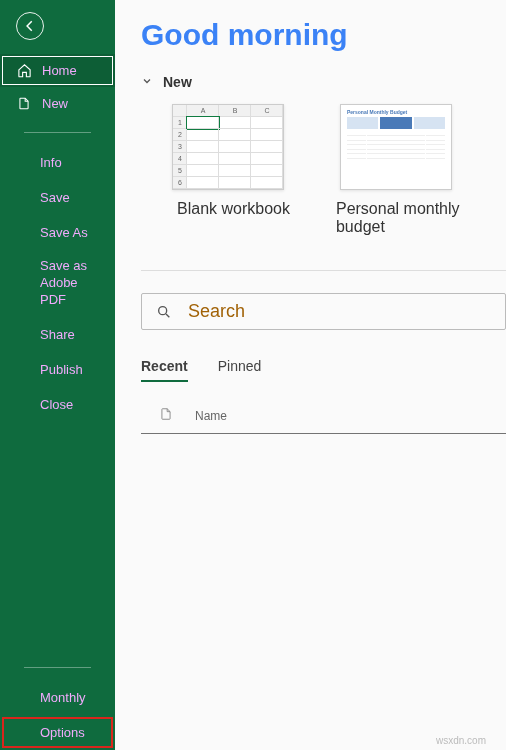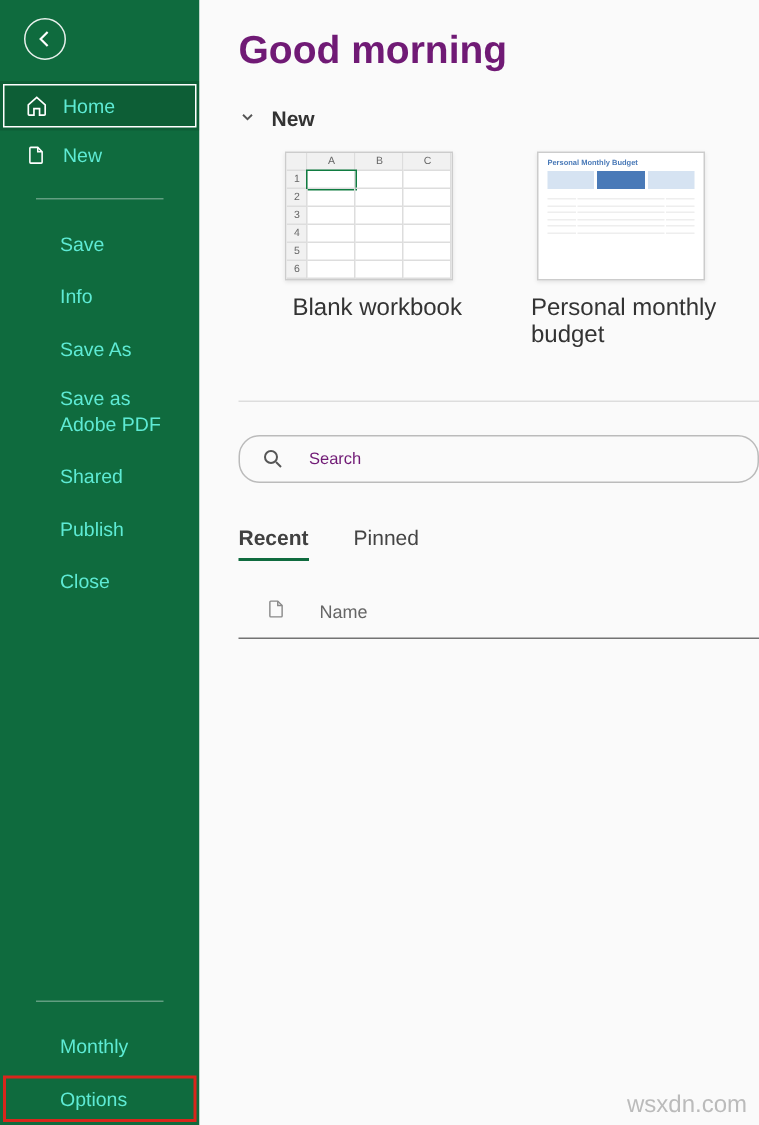--- a/index.html
+++ b/index.html
@@ -1,55 +1,55 @@
 <!DOCTYPE html>
 <html><head>
   <meta charset="utf-8">
   <style>
     * { margin: 0; padding: 0; box-sizing: border-box; font-family: "Segoe UI", Arial, sans-serif; }
     body { width: 506px; height: 750px; display: flex; background: #fff; overflow: hidden; position: relative; }
-    .sidebar { width: 133px; background: #0f6b3e; color: #5eead4; display: flex; flex-direction: column; padding-top: 12px; }
+    .sidebar { width: 115px; background: #0f6b3e; color: #f0abfc; display: flex; flex-direction: column; padding-top: 12px; }
     .back-circle { width: 28px; height: 28px; border: 1.5px solid rgba(255,255,255,0.9); border-radius: 50%; display: flex; align-items: center; justify-content: center; margin-left: 16px; margin-bottom: 14px; cursor: pointer; }
     .nav-item { display: flex; align-items: center; padding: 9px 16px; font-size: 13px; cursor: pointer; }
     .nav-item.active { outline: 1px solid #fff; outline-offset: -3px; background: rgba(0,0,0,0.12); }
     .nav-icon { width: 16px; margin-right: 10px; display: flex; align-items: center; justify-content: center; }
     .divider { border: none; border-top: 1px solid rgba(255,255,255,0.35); margin: 12px 24px; }
     .sub-item { padding: 10px 16px 10px 40px; font-size: 13px; cursor: pointer; }
     .sub-item.multiline { line-height: 1.3; padding-top: 8px; padding-bottom: 8px; }
     .spacer { flex: 1; }
     .options-highlight { outline: 2px solid #d9261c; outline-offset: -4px; }
     .main { flex: 1; background: #fafafa; padding: 18px 0 0 26px; overflow: hidden; }
-    .greeting { font-size: 26px; font-weight: 600; color: #701a75; margin-bottom: 22px; }
+    .greeting { font-size: 30px; font-weight: 600; color: #3b82f6; margin-bottom: 22px; }
     .section-header { display: flex; align-items: center; font-size: 14px; font-weight: 600; color: #333; margin-bottom: 14px; cursor: pointer; }
     .section-header .chev { margin-right: 10px; }
     .templates { display: flex; gap: 36px; margin-left: 26px; margin-bottom: 34px; }
     .template { display: flex; flex-direction: column; align-items: center; cursor: pointer; }
     .thumb { width: 112px; height: 86px; border: 1px solid #ccc; background: #fff; box-shadow: 0 1px 3px rgba(0,0,0,0.1); margin-bottom: 10px; overflow: hidden; }
     .template-label { font-size: 16px; color: #333; text-align: left; max-width: 130px; margin-left: 10px; }
     .spreadsheet-thumb { display: grid; grid-template-rows: 12px repeat(6,1fr); font-size: 7px; color: #666; }
     .sp-row { display: grid; grid-template-columns: 14px 1fr 1fr 1fr; }
     .sp-cell { border-right: 0.5px solid #ddd; border-bottom: 0.5px solid #ddd; display: flex; align-items: center; justify-content: center; }
     .sp-head { background: #f1f1f1; }
     .sp-sel { outline: 1.5px solid #107c41; }
     .budget-thumb { padding: 4px 6px; font-size: 5px; color: #555; }
     .budget-title { color: #4a7ab8; font-weight: 600; margin-bottom: 2px; }
     .budget-bar { display: flex; gap: 2px; margin-bottom: 3px; }
     .budget-box { height: 12px; flex: 1; background: #d6e3f2; }
     .budget-box.dk { background: #4a7ab8; }
     .budget-table { display: grid; grid-template-columns: repeat(5,1fr); gap: 0.5px; }
     .budget-td { height: 4px; border-bottom: 0.5px solid #eee; }
     .hr-rule { border: none; border-top: 1px solid #ddd; margin-right: 0; margin-bottom: 22px; }
-    .search { display: flex; align-items: center; border: 1px solid #bbb; border-radius: 14px; padding: 7px 14px; font-size: 11px; color: #701a75; margin-bottom: 28px; }
+    .search { display: flex; align-items: center; border: 1px solid #bbb; border-radius: 2px; padding: 7px 14px; font-size: 18px; color: #a16207; margin-bottom: 28px; }
     .search svg { margin-right: 16px; }
     .tabs { display: flex; gap: 30px; font-size: 14px; color: #444; margin-bottom: 20px; }
     .tab { padding-bottom: 6px; cursor: pointer; }
     .tab.active { font-weight: 600; color: #404040; border-bottom: 2px solid #0f6b3e; }
     .list-header { display: flex; align-items: center; font-size: 12px; color: #666; padding: 4px 0 8px 18px; border-bottom: 1px solid #737373; }
     .list-header .file-ico { margin-right: 22px; }
-    .watermark { position: absolute; bottom: 4px; right: 8px; font-size: 16px; color: #bbb; }
+    .watermark { position: absolute; bottom: 4px; right: 20px; font-size: 10px; color: #bbb; }
   </style>
 </head>
 <body>
 
 <div class="sidebar">
   <div class="back-circle">
     <svg width="14" height="14" viewBox="0 0 24 24" fill="none" stroke="#fff" stroke-width="2.5">
         <path d="M15 4l-8 8 8 8"></path>
       </svg>
   </div>
@@ -67,25 +67,25 @@
       <svg width="14" height="15" viewBox="0 0 24 24" fill="none" stroke="#fff" stroke-width="1.8">
           <path d="M14 3H6a1 1 0 00-1 1v16a1 1 0 001 1h12a1 1 0 001-1V8z"></path>
           <path d="M14 3v5h5"></path>
         </svg>
     </span>
     <span>New</span>
   </div>
 
   <hr class="divider">
 
+  <div class="sub-item">Info</div>
   <div class="sub-item">Save</div>
-  <div class="sub-item">Info</div>
   <div class="sub-item">Save As</div>
   <div class="sub-item multiline">Save as Adobe PDF</div>
-  <div class="sub-item">Shared</div>
+  <div class="sub-item">Share</div>
   <div class="sub-item">Publish</div>
   <div class="sub-item">Close</div>
 
   <div class="spacer"></div>
   <hr class="divider">
   <div class="sub-item">Monthly</div>
   <div class="sub-item options-highlight">Options</div>
 </div>
 
 <div class="main">

